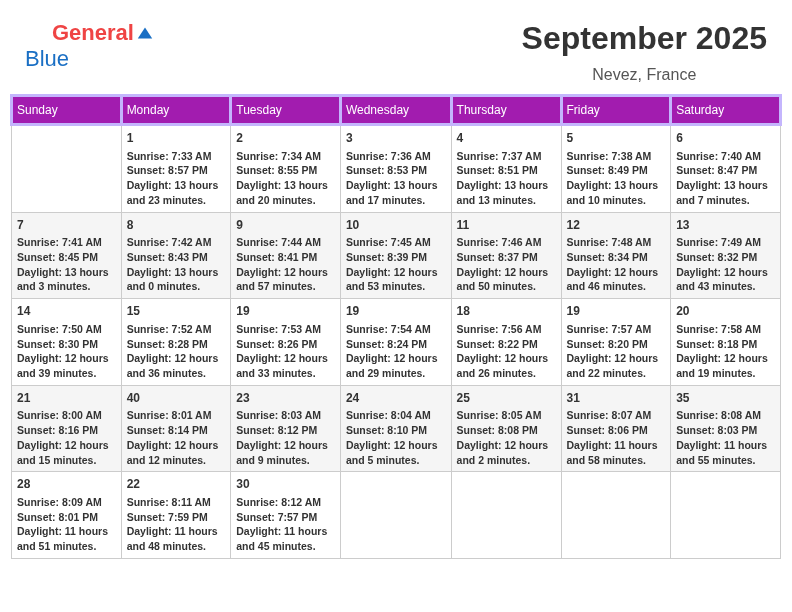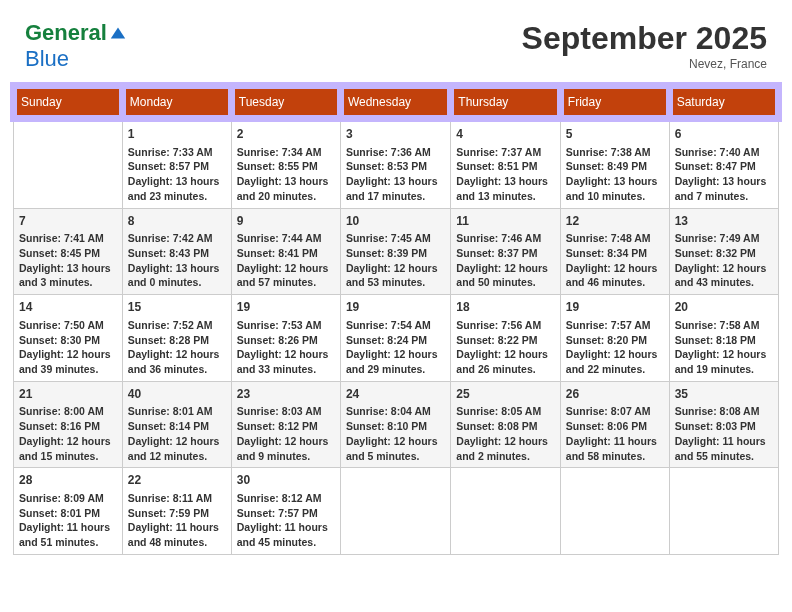--- a/index.html
+++ b/index.html
@@ -21,53 +21,54 @@
       flex-direction: column;
       align-items: flex-start;
     }
     .logo-text {
       display: flex;
       align-items: center;
       font-size: 22px;
       font-weight: bold;
       color: #333;
     }
-    .logo-general { color: #15803d; }
+    .logo-general { color: #ef4444; margin-left: 27px; }
     .logo-blue { color: #1a6fc4; }
     .logo-icon {
       width: 18px;
       height: 18px;
       margin-left: 2px;
     }
     .title-block {
-      text-align: right;
+      text-align: center;
     }
     .month-title {
       font-size: 32px;
       font-weight: bold;
       color: #333;
     }
     .location {
-      font-size: 12px;
+      font-size: 16px;
       color: #555;
+      margin-top: 9px;
     }
     .calendar {
       width: 100%;
       border-collapse: collapse;
       margin-top: 5px;
       font-size: 11px;
     }
     .calendar thead th {
-      background: #c2410c;
+      background: #a21caf;
       color: #fff;
       padding: 6px 4px;
       text-align: left;
       font-size: 12px;
       font-weight: normal;
-      border: 7px solid #c4b5fd;
+      border: 3px solid #c4b5fd;
     }
     .calendar tbody td {
       border: 1px solid #ccc;
       vertical-align: top;
       padding: 4px 5px;
       width: 113px;
       min-height: 75px;
       color: #333;
       line-height: 1.4;
     }
@@ -226,21 +227,21 @@
         </td>
         <td>
           <span class="day-number">24</span>
           <div class="day-info">Sunrise: 8:04 AM<br>Sunset: 8:10 PM<br>Daylight: 12 hours and 5 minutes.</div>
         </td>
         <td>
           <span class="day-number">25</span>
           <div class="day-info">Sunrise: 8:05 AM<br>Sunset: 8:08 PM<br>Daylight: 12 hours and 2 minutes.</div>
         </td>
         <td>
-          <span class="day-number">26</span>
+          <span class="day-number">31</span>
           <div class="day-info">Sunrise: 8:07 AM<br>Sunset: 8:06 PM<br>Daylight: 11 hours and 58 minutes.</div>
         </td>
         <td>
           <span class="day-number">35</span>
           <div class="day-info">Sunrise: 8:08 AM<br>Sunset: 8:03 PM<br>Daylight: 11 hours and 55 minutes.</div>
         </td>
       </tr>
       <tr>
         <td>
           <span class="day-number">28</span>

